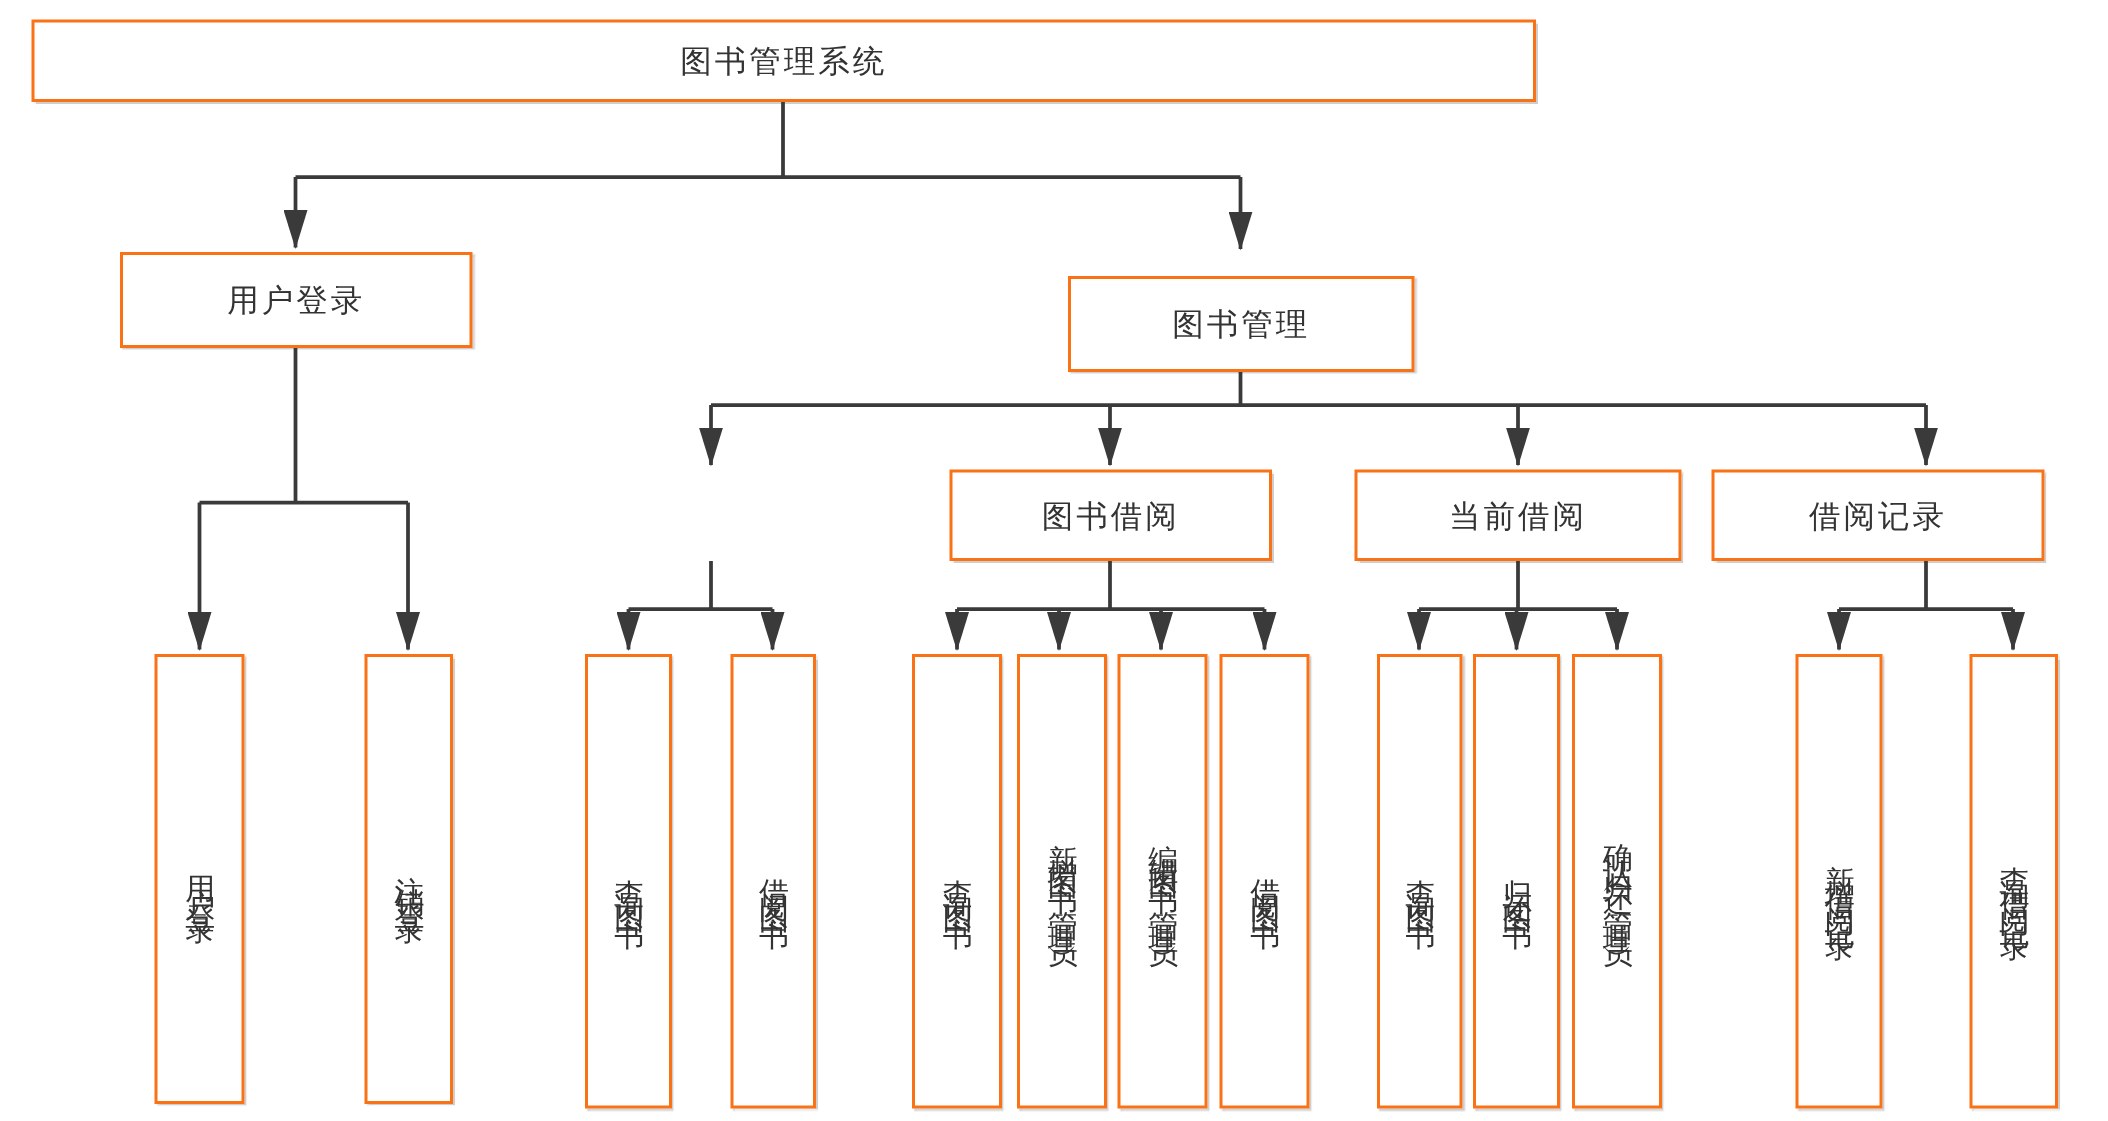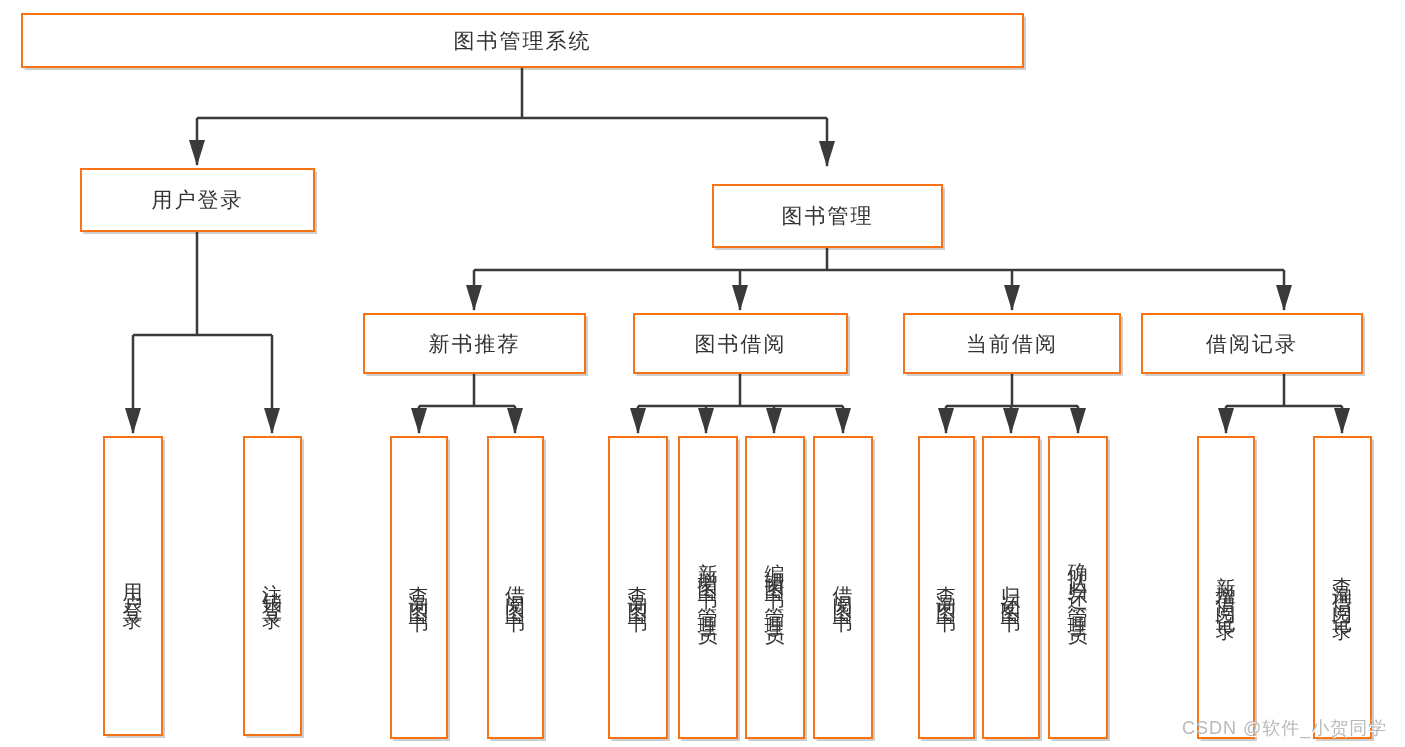--- a/index.html
+++ b/index.html
@@ -100,21 +100,20 @@
       <line x1="1226" y1="406" x2="1226" y2="433" marker-end="url(#arrow)"></line>
       <line x1="1342" y1="406" x2="1342" y2="433" marker-end="url(#arrow)"></line>
     </g>
   </svg>
 
   <div class="node" style="left:21px;top:13px;width:1003px;height:55px;">图书管理系统</div>
 
   <div class="node" style="left:80px;top:168px;width:235px;height:64px;">用户登录</div>
   <div class="node" style="left:712px;top:169px;width:231px;height:64px;margin-top:15px;">图书管理</div>
 
-  <div class="node" style="left:363px;top:313px;width:223px;height:61px;">新书推荐</div>
   <div class="node" style="left:903px;top:313px;width:218px;height:61px;">当前借阅</div>
   <div class="node" style="left:633px;top:313px;width:215px;height:61px;">图书借阅</div>
   <div class="node" style="left:1141px;top:313px;width:222px;height:61px;">借阅记录</div>
 
   <div class="node leaf" style="left:103px;top:436px;width:60px;height:300px;">
     <span class="vtext">用户登录</span>
   </div>
   <div class="node leaf" style="left:243px;top:436px;width:59px;height:300px;">
     <span class="vtext">注销登录</span>
   </div>
@@ -149,15 +148,14 @@
     <span class="vtext">确认归还（管理员）</span>
   </div>
 
   <div class="node leaf" style="left:1197px;top:436px;width:58px;height:303px;">
     <span class="vtext">新增借阅记录</span>
   </div>
   <div class="node leaf" style="left:1313px;top:436px;width:59px;height:303px;">
     <span class="vtext">查询借阅记录</span>
   </div>
 
-  <div class="watermark">CSDN @软件_小贺同学</div>
 
 </div>
 
 </body></html>

